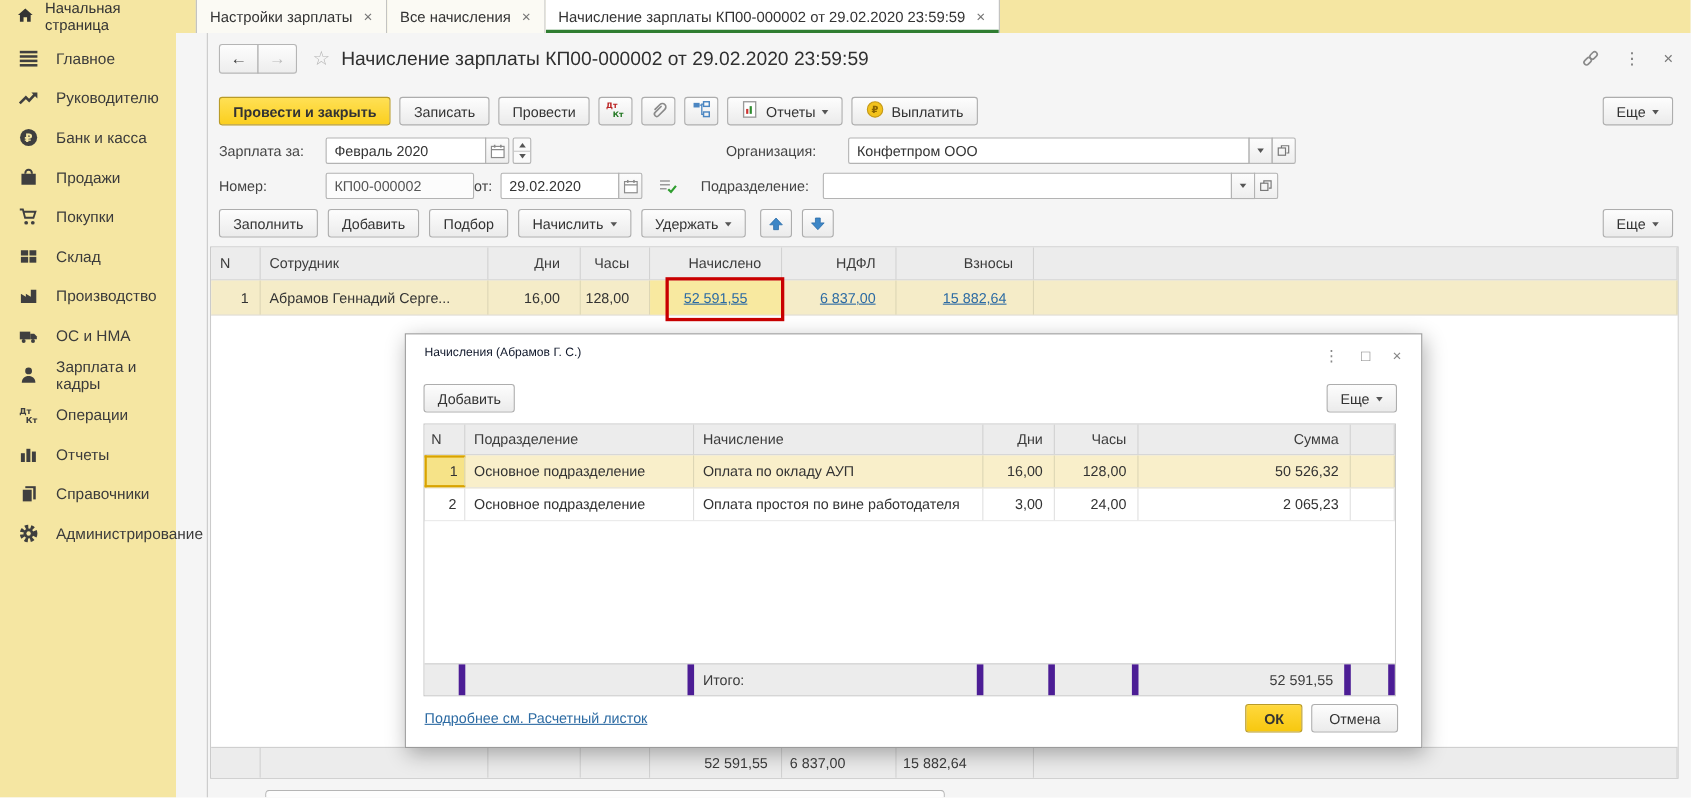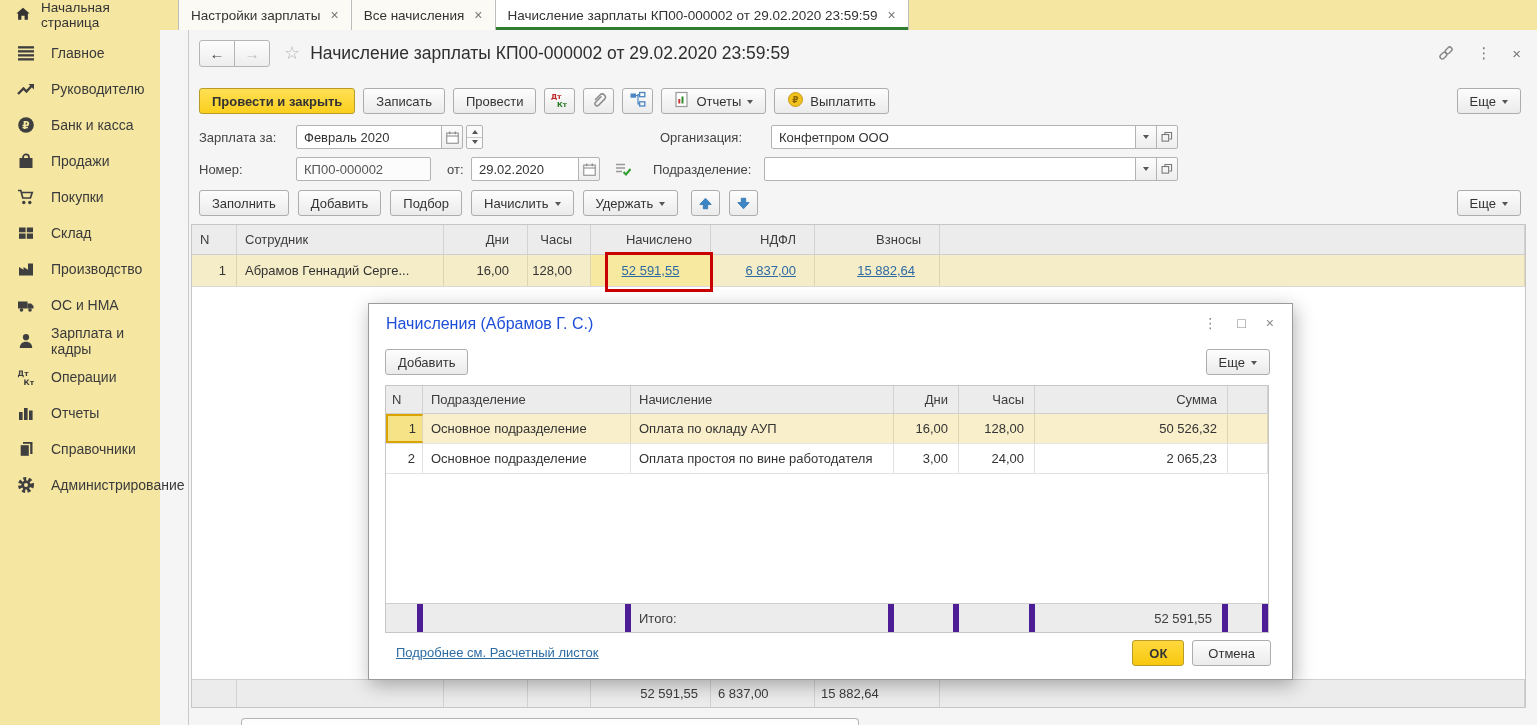--- a/index.html
+++ b/index.html
@@ -68,38 +68,38 @@
   .t-body { flex:1; background:#fff; }
   .t-foot { height:28px; background:#ececec; border-top:1px solid #cfcfcf; flex:none; color:#3c3c3c; }
   .t-foot .cell { border-right:1px solid #d2d2d2; }
   .link { color:#2d6ba3; text-decoration:underline; cursor:pointer; }
   .accrued-cell { position:relative; background:#f8e9a0; justify-content:center; overflow:visible; }
   .red-frame { position:absolute; left:14px; top:-3px; right:-3px; bottom:-6px; border:3px solid #c90000; z-index:6; pointer-events:none; }
   .comment-stub { position:absolute; left:52px; bottom:0; width:618px; height:7px; background:#fdfdfd; border:1px solid #b5b5b5; border-bottom:none; border-radius:4px 4px 0 0; }
 
   
   .modal { position:absolute; left:368px; top:303px; width:925px; height:377px; background:#fff; border:1px solid #9b9b9b; box-shadow:2px 5px 18px rgba(0,0,0,0.3); z-index:50; }
-  .m-title { position:absolute; left:17px; top:11px; font-size:16px; color:#1d4ed8; }
+  .m-title { position:absolute; left:17px; top:11px; font-size:11px; color:#0f172a; }
   .m-icons { position:absolute; right:18px; top:11px; display:flex; gap:20px; color:#888; font-size:14px; align-items:center; }
   .m-icons .wi { cursor:pointer; }
   .m-add { position:absolute; left:16px; top:45px; }
   .m-more { position:absolute; right:22px; top:45px; }
   .m-table { position:absolute; left:16px; top:81px; width:884px; height:248px; display:flex; flex-direction:column; border:1px solid #c6c6c6; background:#fff; }
   .mgrid { display:grid; grid-template-columns:37px 208px 263px 65px 76px 193px 1fr; }
   .m-head { height:28px; background:#ececec; border-bottom:1px solid #cfcfcf; flex:none; }
   .m-head .cell { color:#3c3c3c; border-right:1px solid #d2d2d2; }
   .m-row { height:30px; flex:none; border-bottom:1px solid #e3e3e3; }
   .m-row .cell { border-right:1px solid #e0e0e0; }
   .m-row.sel { background:#f9efca; }
   .m-row.sel .cell { border-right:1px solid #ddd6b5; }
   .n-focus { border:2px solid #d9a300; background:#f6e388; justify-content:flex-end; padding-right:6px; }
   .m-body { flex:1; background:#fff; }
   .m-foot { height:29px; background:#ececec; border-top:1px solid #cfcfcf; flex:none; color:#3c3c3c; }
   .m-foot .cell { border-right:6px solid #4c1d95; }
-  .m-link { position:absolute; left:27px; bottom:19px; font-size:13px; }
+  .m-link { position:absolute; left:17px; bottom:19px; font-size:13px; }
   .m-btns { position:absolute; right:21px; bottom:13px; display:flex; gap:8px; } .pr10 { justify-content:flex-end; padding-right:10px; }
 </style>
 </head>
 <body>
 
 <div class="tabbar">
   <div class="tab-home">
     <span class="ic">
       <svg width="16" height="16" viewBox="0 0 18 18">
           <path d="M9 2 L16.5 8.5 H14.5 V15.5 H10.8 V11 H7.2 V15.5 H3.5 V8.5 H1.5 z" fill="#333"></path>
@@ -359,21 +359,21 @@
           <path d="M6 5.5 V3 h8 v8 h-2.5" fill="none" stroke="#777" stroke-width="1.3"></path>
         </svg>
       </div>
   </div>
 
   <div class="frow" id="frow2">
     <span class="flabel" style="width:97px">Номер:</span>
     <div class="finput ro" style="width:135px">
         <span>КП00-000002</span>
       </div>
-    <span class="flabel" style="margin-left:16px; width:24px">от:</span>
+    <span class="flabel" style="margin-left:0; width:24px">от:</span>
     <div class="finput" style="width:108px">
         <span>29.02.2020</span>
       </div>
     <div class="fbtn last">
         <svg width="15" height="15" viewBox="0 0 17 17">
           <rect x="2" y="3.5" width="13" height="11.5" fill="#fff" stroke="#8a8a8a" stroke-width="1.2"></rect>
           <line x1="2" y1="6.8" x2="15" y2="6.8" stroke="#8a8a8a" stroke-width="1.2"></line>
           <rect x="4.5" y="1.8" width="1.6" height="3" fill="#8a8a8a"></rect>
           <rect x="10.9" y="1.8" width="1.6" height="3" fill="#8a8a8a"></rect>
         </svg>

